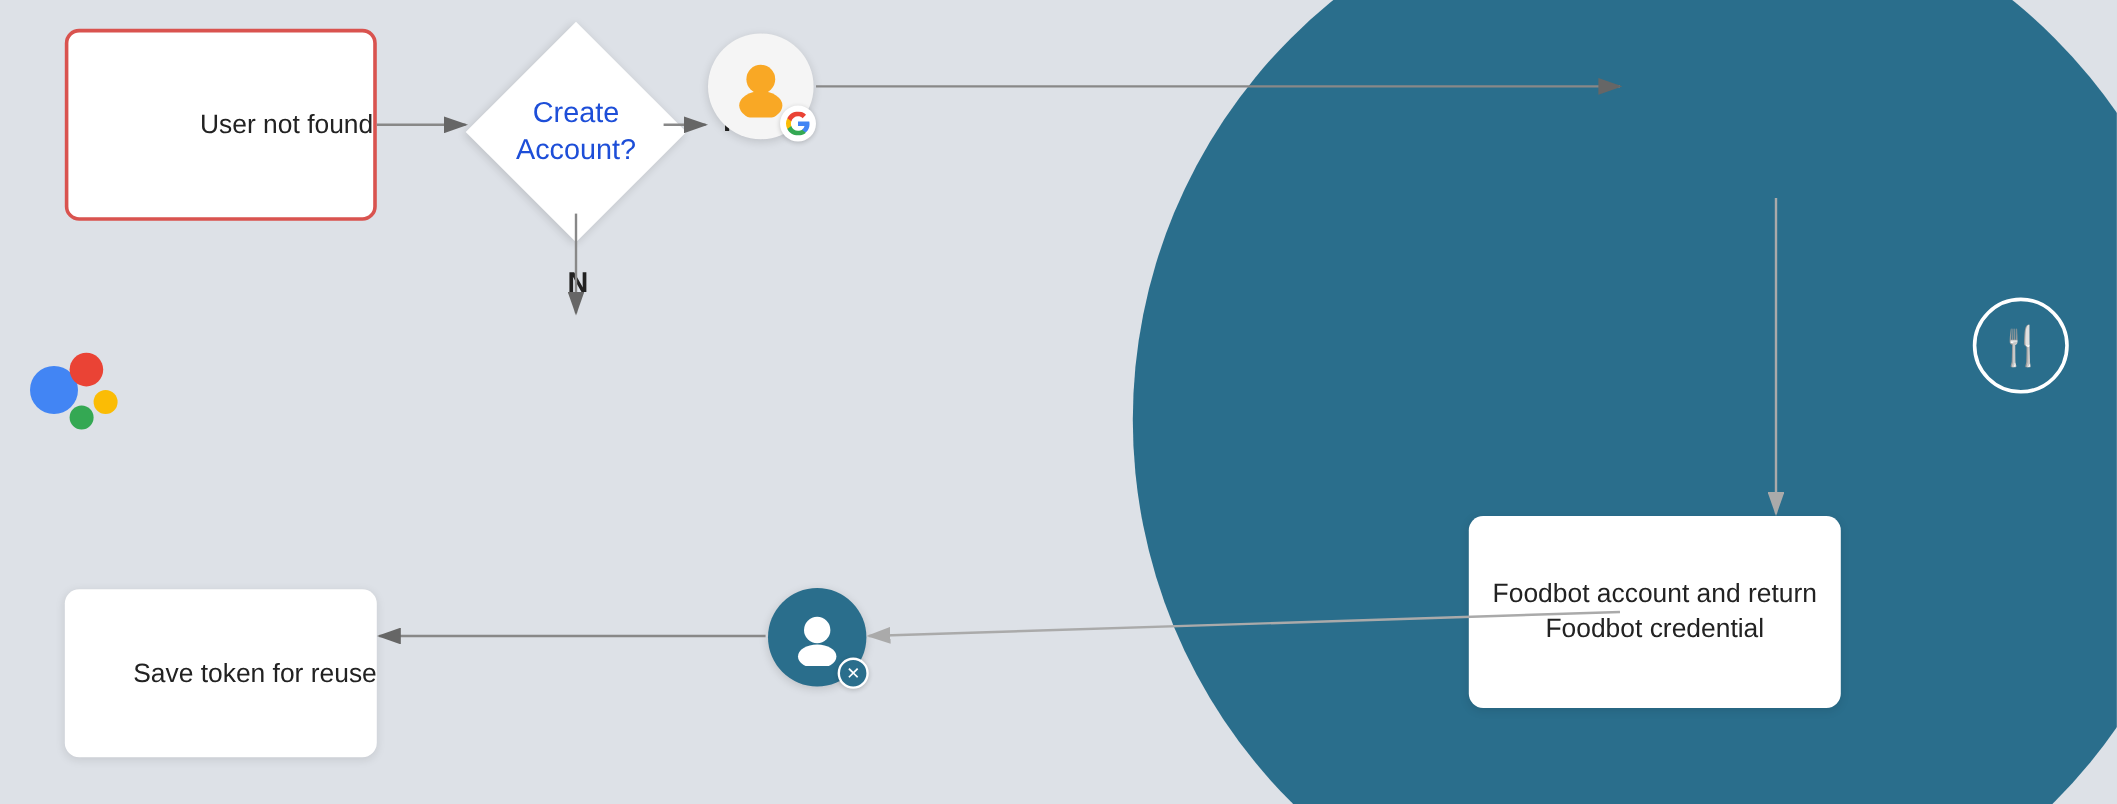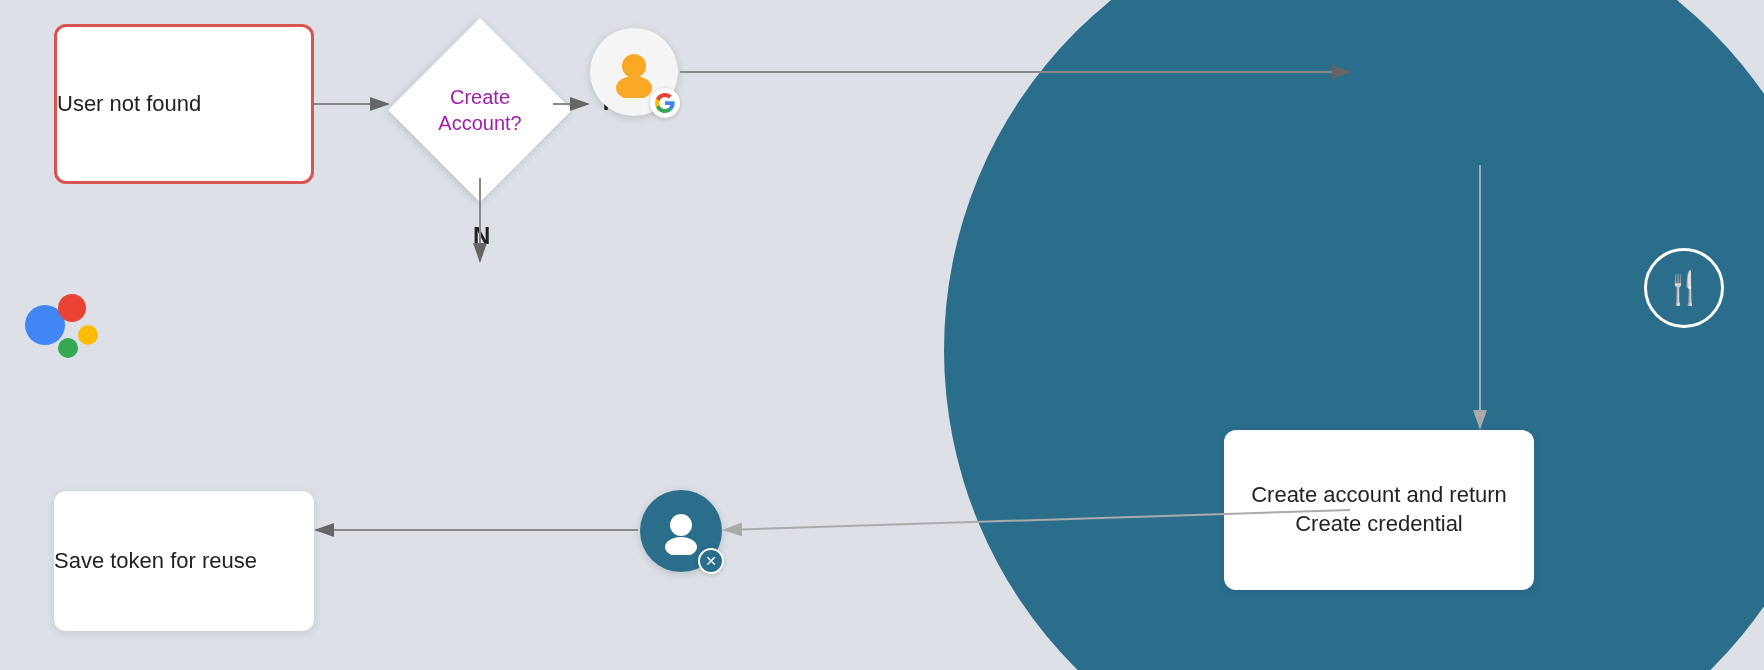--- a/index.html
+++ b/index.html
@@ -36,21 +36,21 @@
       height: 670px;
     }
 
     
     .box {
       position: absolute;
       background: white;
       border-radius: 12px;
       display: flex;
       align-items: center;
-      justify-content: flex-start;
+      justify-content: flex-end;
       text-align: center;
       font-size: 22px;
       font-weight: 400;
       color: #222;
       line-height: 1.3;
     }
 
     .box-user-not-found {
       left: 54px;
       top: 24px;
@@ -113,23 +113,23 @@
       height: 130px;
       background: white;
       box-shadow: 0 2px 8px rgba(0,0,0,0.15);
     }
     .diamond-label {
       position: absolute;
       left: 50%;
       top: 50%;
       transform: translate(-50%, -50%);
       text-align: center;
-      font-size: 20px;
+      font-size: 24px;
       font-weight: 500;
-      color: #a21caf;
+      color: #1d4ed8;
       width: 100px;
       line-height: 1.3;
       z-index: 2;
     }
 
     
     svg.arrows {
       position: absolute;
       top: 0; left: 0;
       width: 1764px;
@@ -234,21 +234,21 @@
 
 <div class="diagram">
 
   <div class="box box-user-not-found">
     <span>User not found</span>
   </div>
 
 
 
   <div class="box box-create-account">
-    <span>Create account and return Create credential</span>
+    <span>Foodbot account and return Foodbot credential</span>
   </div>
 
   <div class="box box-save-token">
     <span>Save token for reuse</span>
   </div>
 
   <div class="diamond-container">
     <div class="diamond"></div>
     <div class="diamond-label">
       <span>Create Account?</span>

